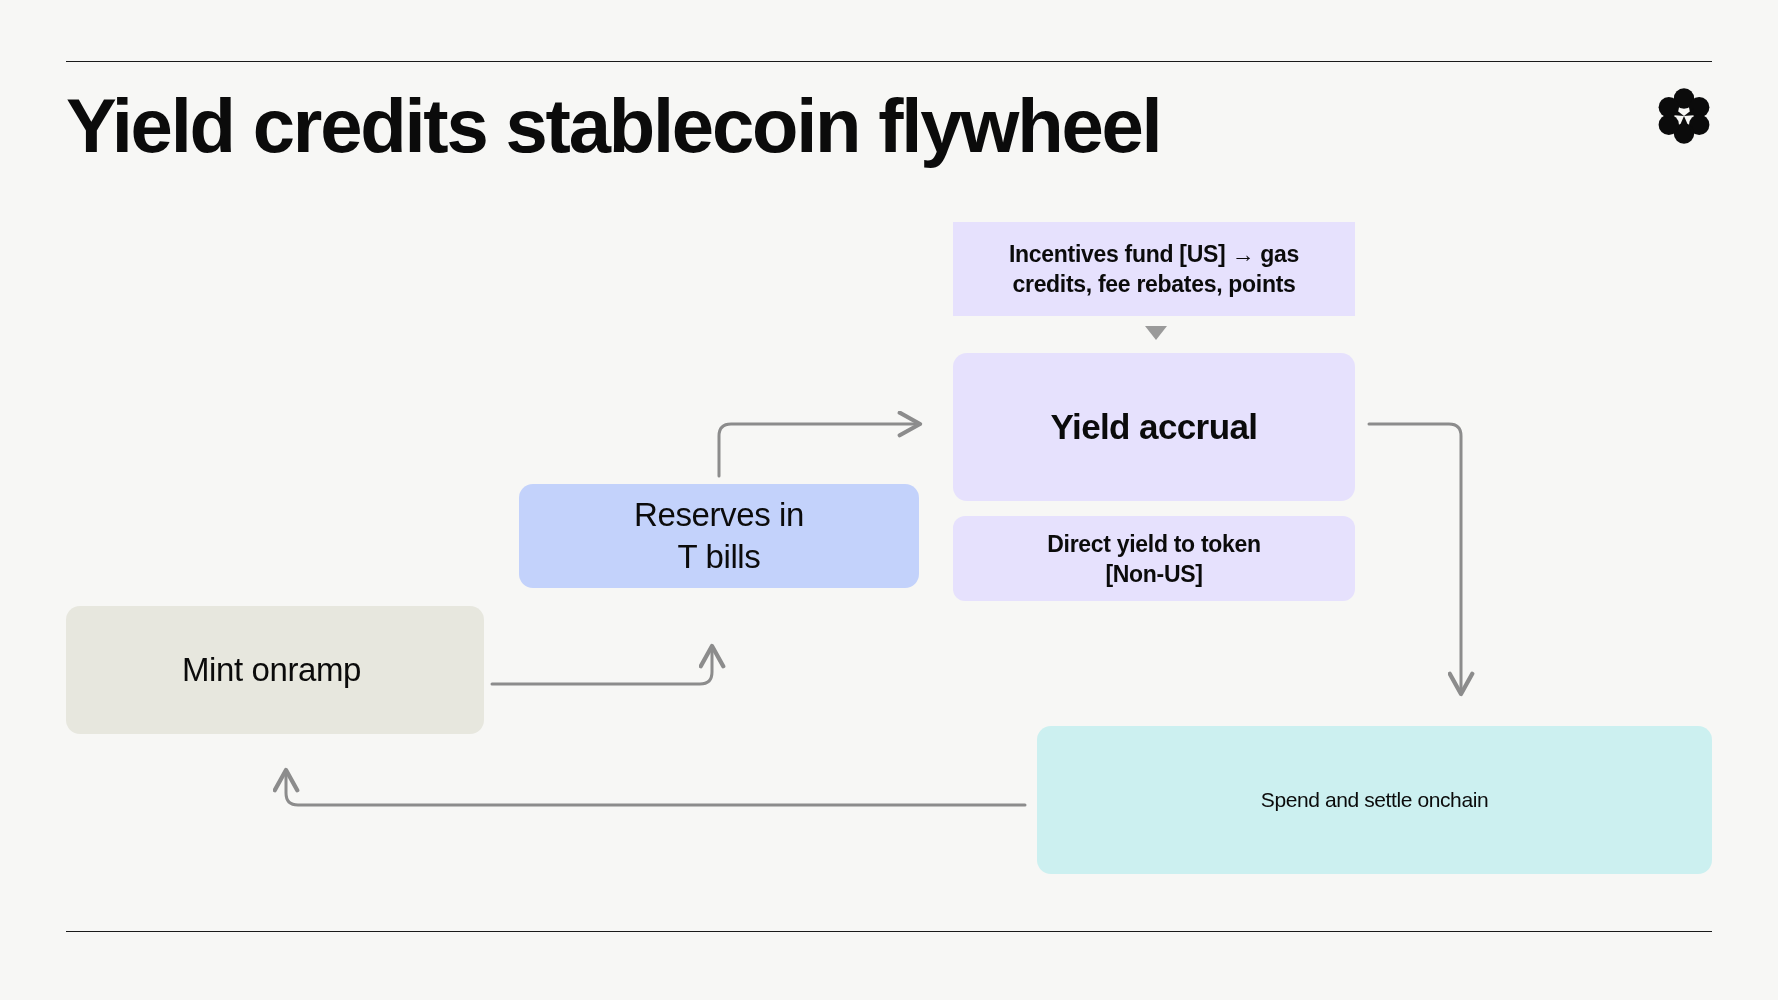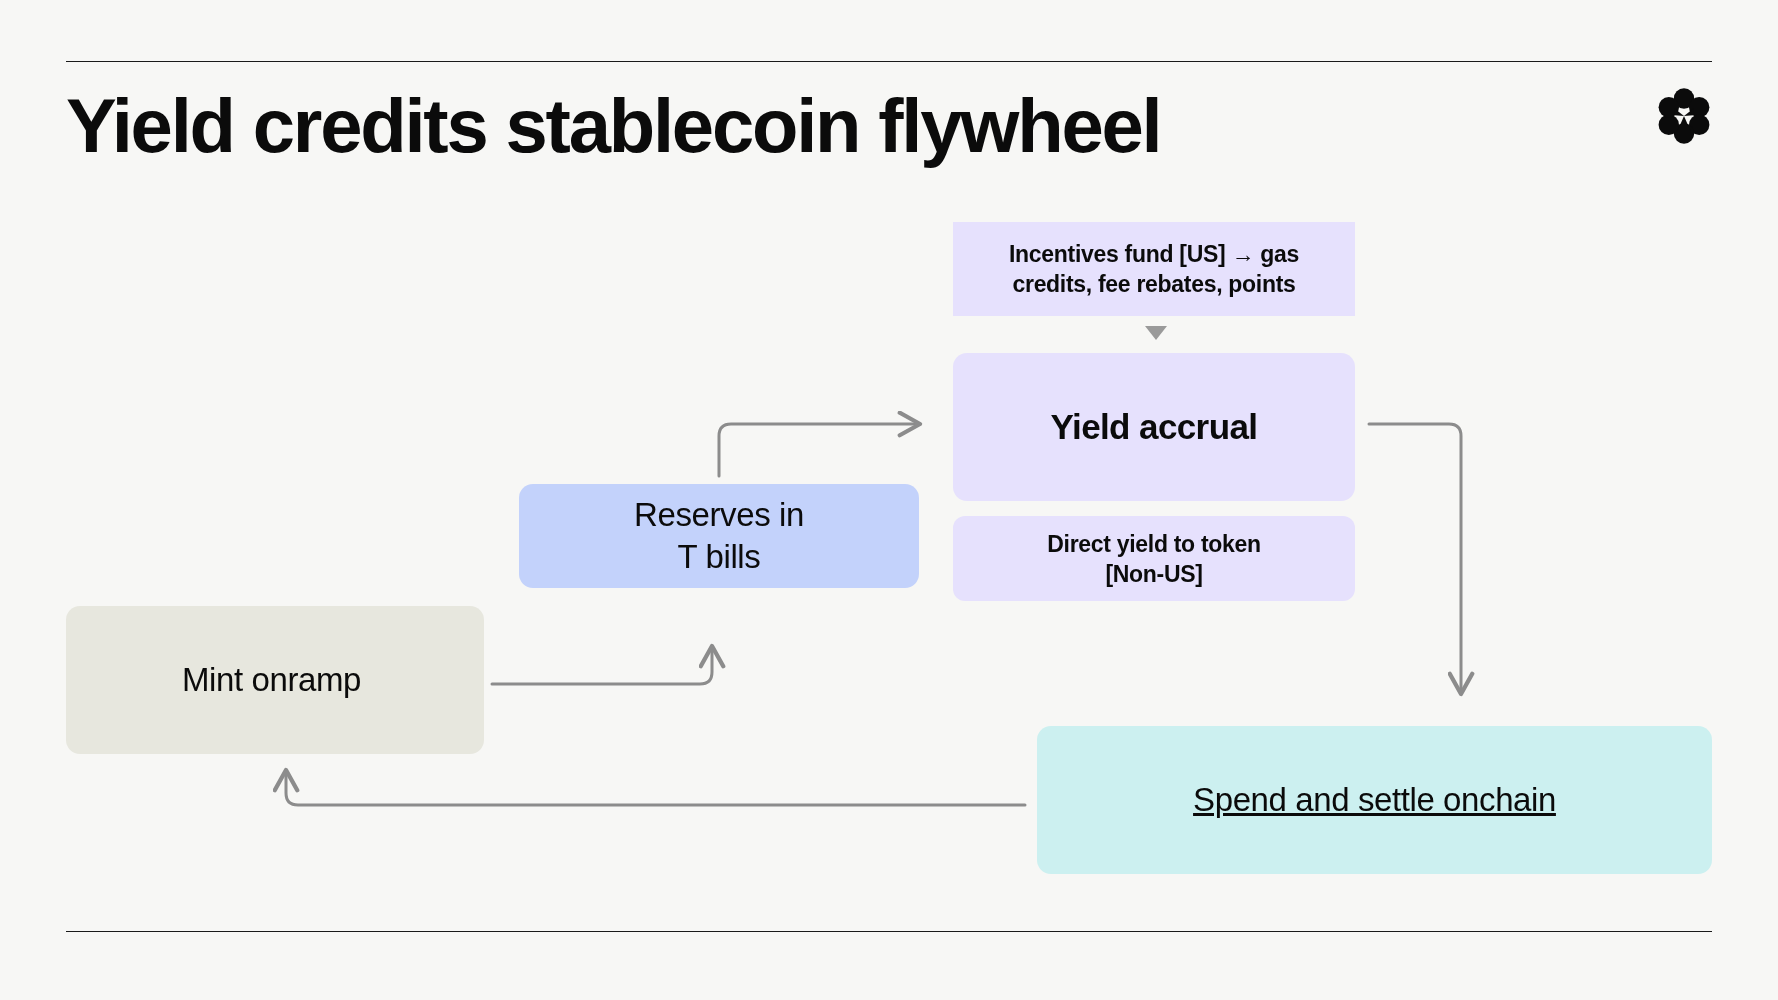--- a/index.html
+++ b/index.html
@@ -115,42 +115,41 @@
   }
   .node-reserves .label {
     font-size: 33px;
     line-height: 42px;
     font-weight: 400;
     letter-spacing: -0.4px;
   }
 
   .node-mint {
     left: 66px; top: 606px;
-    width: 418px; height: 148px;
+    width: 418px; height: 128px;
     background: #E7E7DE;
     padding-left: 11px;
   }
   .node-mint .label {
     font-size: 33px;
     line-height: 42px;
     font-weight: 400;
     letter-spacing: -0.4px;
   }
 
   .node-spend {
     left: 1037px; top: 726px;
     width: 675px; height: 148px;
     background: #CCF0F0;
   }
   .node-spend .label {
-    font-size: 33px;
+    font-size: 21px;
     line-height: 42px;
     font-weight: 400;
     letter-spacing: -0.4px;
-    text-decoration: underline;
   }
 
   
   .tri {
     position: absolute;
     width: 0; height: 0;
   }
   .tri-down {
     left: 1145px; top: 326px;
     border-left: 11px solid transparent;

